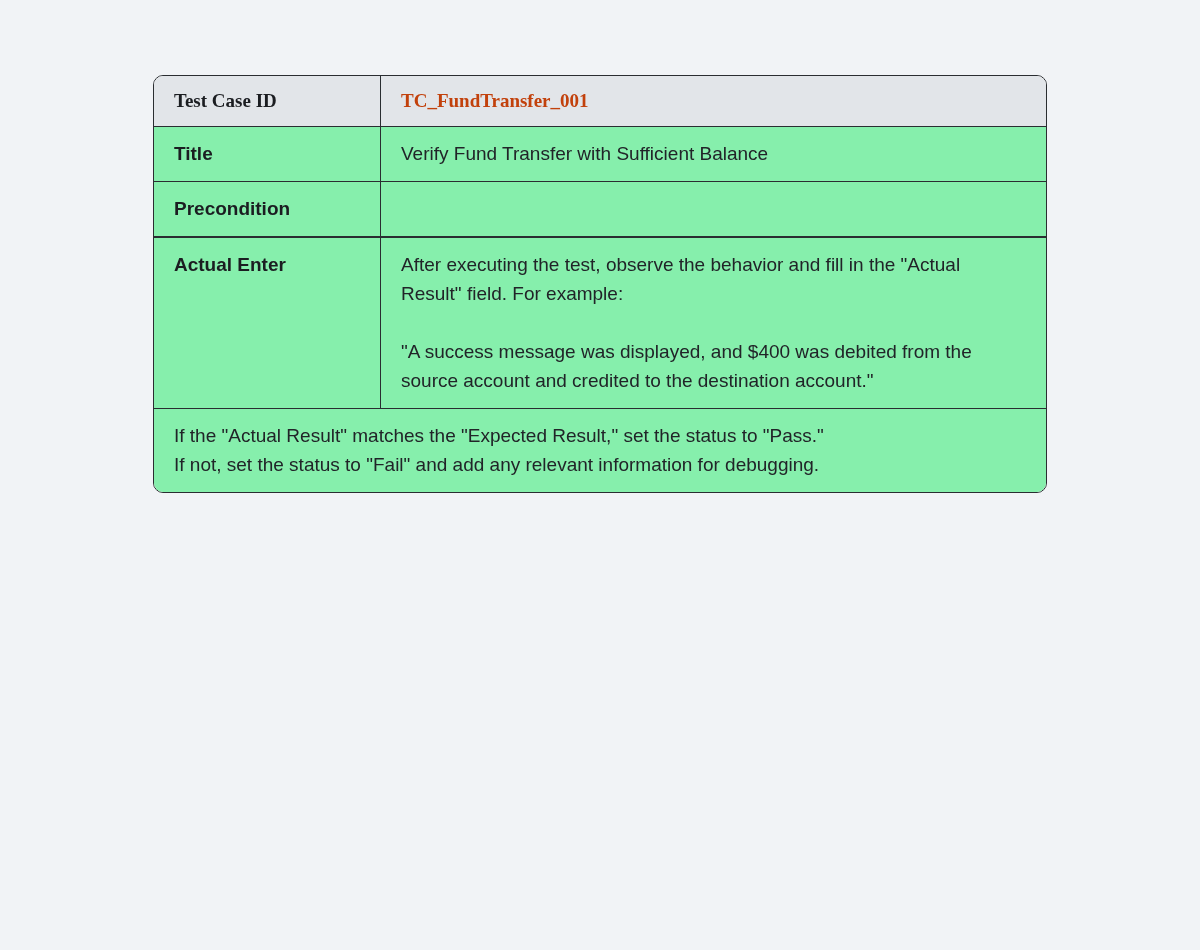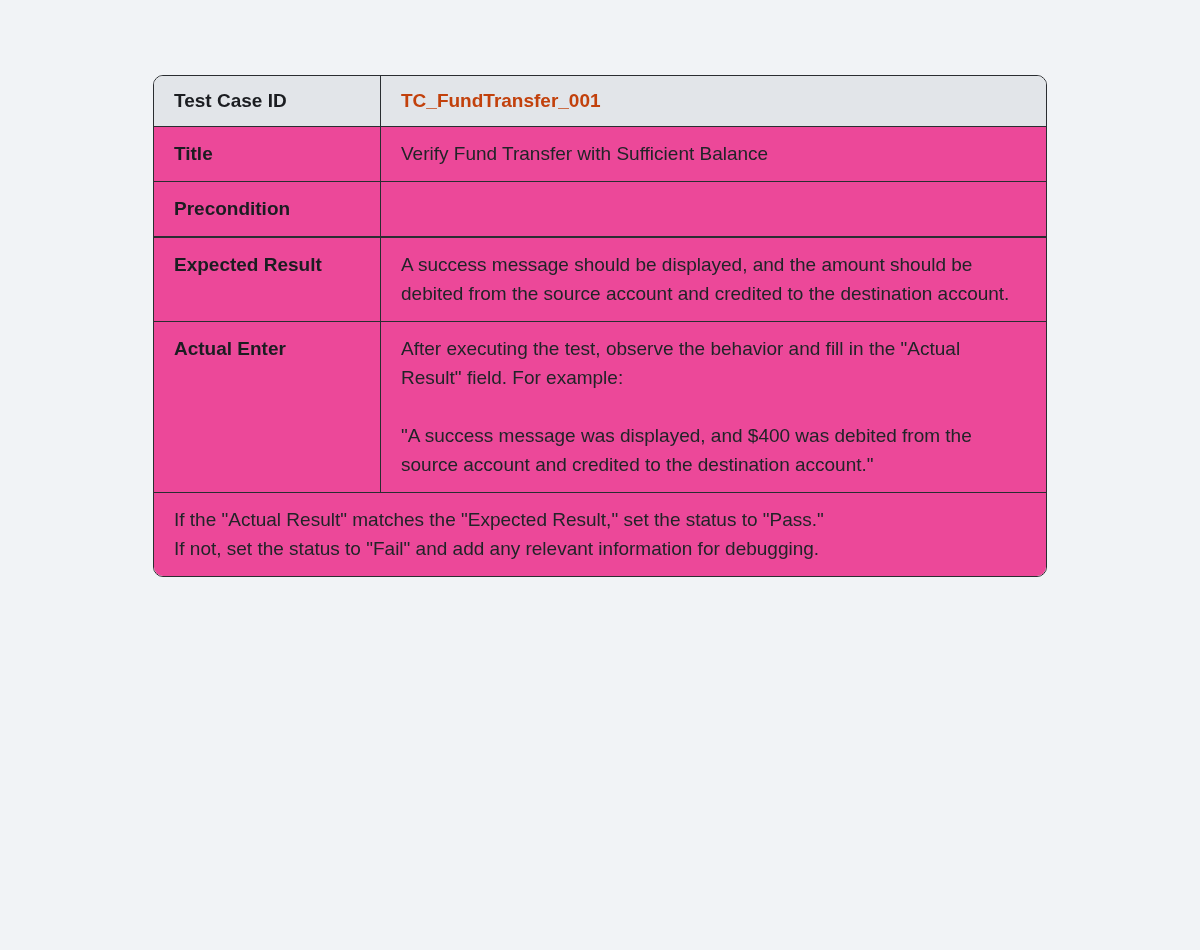--- a/index.html
+++ b/index.html
@@ -21,23 +21,23 @@
     background: #ffffff;
     border: 1.5px solid #2a2d31;
     border-radius: 10px;
     overflow: hidden;
   }
 
   .tc-row {
     display: flex;
     align-items: stretch;
     border-top: 1.4px solid #2a2d31;
-    background: #ec4899;
+    background: #86efac;
   }
-  .tc-row:first-child { border-top: none; }
+  .tc-row:first-child { border-top: none; font-family: Liberation Serif, serif; }
 
   .tc-row.header-row {
     background: #e2e5e9;
   }
 
   .label-cell {
     flex: 0 0 227px;
     border-right: 1.4px solid #2a2d31;
     padding: 12px 16px 13px 20px;
     font-weight: bold;
@@ -80,24 +80,20 @@
     <div class="value-cell">Verify Fund Transfer with Sufficient Balance</div>
   </div>
 
   <div class="tc-row">
     <div class="label-cell">Precondition</div>
   </div>
 
   <div class="tc-row">
   </div>
 
-  <div class="tc-row">
-    <div class="label-cell">Expected Result</div>
-    <div class="value-cell">A success message should be displayed, and the amount should be debited from the source account and credited to the destination account.</div>
-  </div>
 
   <div class="tc-row">
     <div class="label-cell">Actual Enter</div>
     <div class="value-cell">After executing the test, observe the behavior and fill in the "Actual Result" field. For example:
 
 "A success message was displayed, and $400 was debited from the source account and credited to the destination account."</div>
   </div>
 
   <div class="tc-row">
     <div class="value-cell">If the "Actual Result" matches the "Expected Result," set the status to "Pass."

